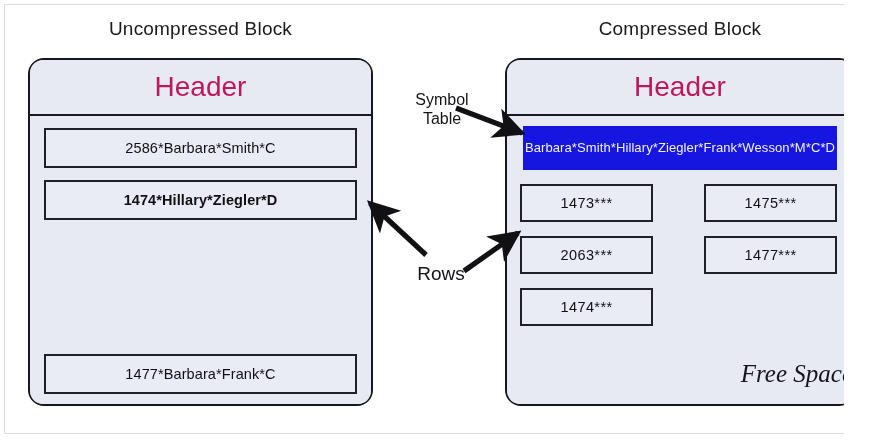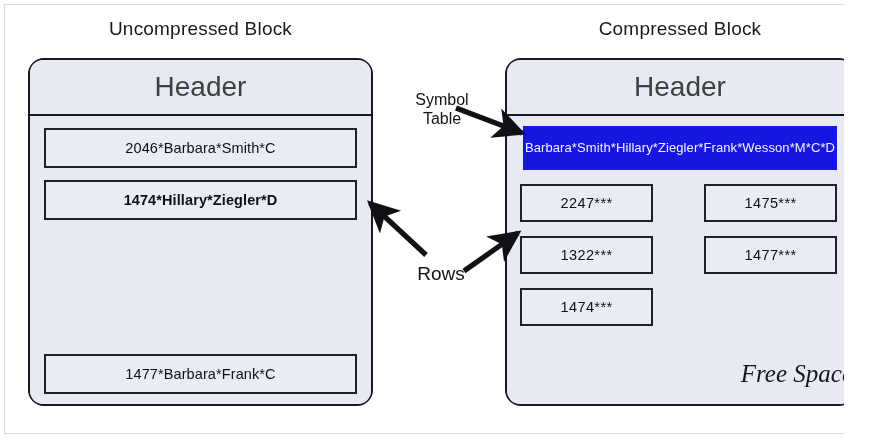--- a/index.html
+++ b/index.html
@@ -51,21 +51,21 @@
     top: 0;
     height: 56px;
     box-sizing: border-box;
     border-bottom: 2.5px solid #17171c;
     border-radius: 13px 13px 0 0;
     background: #e7eaf3;
     display: flex;
     align-items: center;
     justify-content: center;
     font-size: 28px;
-    color: #404040;
+    color: #be185d;
   }
 
   .block-body {
     position: absolute;
     left: 0;
     right: 0;
     top: 56px;
     bottom: 0;
     box-sizing: border-box;
     border-radius: 0 0 13px 13px;
@@ -162,38 +162,38 @@
 
   <div class="outer-frame"></div>
 
   <div class="block-title" style="left:28px; top:18px; width:345px;">Uncompressed Block</div>
 
   <div class="block" style="left:28px; top:58px; width:345px; height:348px;">
 
     <div class="block-header">Header</div>
 
     <div class="block-body">
-      <div class="u-row" style="top:12px;">2046*Barbara*Smith*C</div>
+      <div class="u-row" style="top:12px;">2586*Barbara*Smith*C</div>
       <div class="u-row" style="top:64px;font-weight:bold;">1474*Hillary*Ziegler*D</div>
       <div class="u-row" style="top:238px;">1477*Barbara*Frank*C</div>
     </div>
   </div>
 
   <div class="block-title" style="left:505px; top:18px; width:350px;">Compressed Block</div>
 
   <div class="block" style="left:505px; top:58px; width:350px; height:348px;">
 
     <div class="block-header">Header</div>
 
     <div class="block-body">
 
       <div class="symbol-table">Barbara*Smith*Hillary*Ziegler*Frank*Wesson*M*C*D</div>
 
-      <div class="c-row" style="left:13px; top:68px;">2247***</div>
-      <div class="c-row" style="left:13px; top:120px;">1322***</div>
+      <div class="c-row" style="left:13px; top:68px;">1473***</div>
+      <div class="c-row" style="left:13px; top:120px;">2063***</div>
       <div class="c-row" style="left:13px; top:172px;">1474***</div>
 
       <div class="c-row" style="left:197px; top:68px;">1475***</div>
       <div class="c-row" style="left:197px; top:120px;">1477***</div>
 
       <div class="free-space">Free Space</div>
     </div>
   </div>
 
   <div class="annot" style="left:396px; top:90px; width:92px;">Symbol

